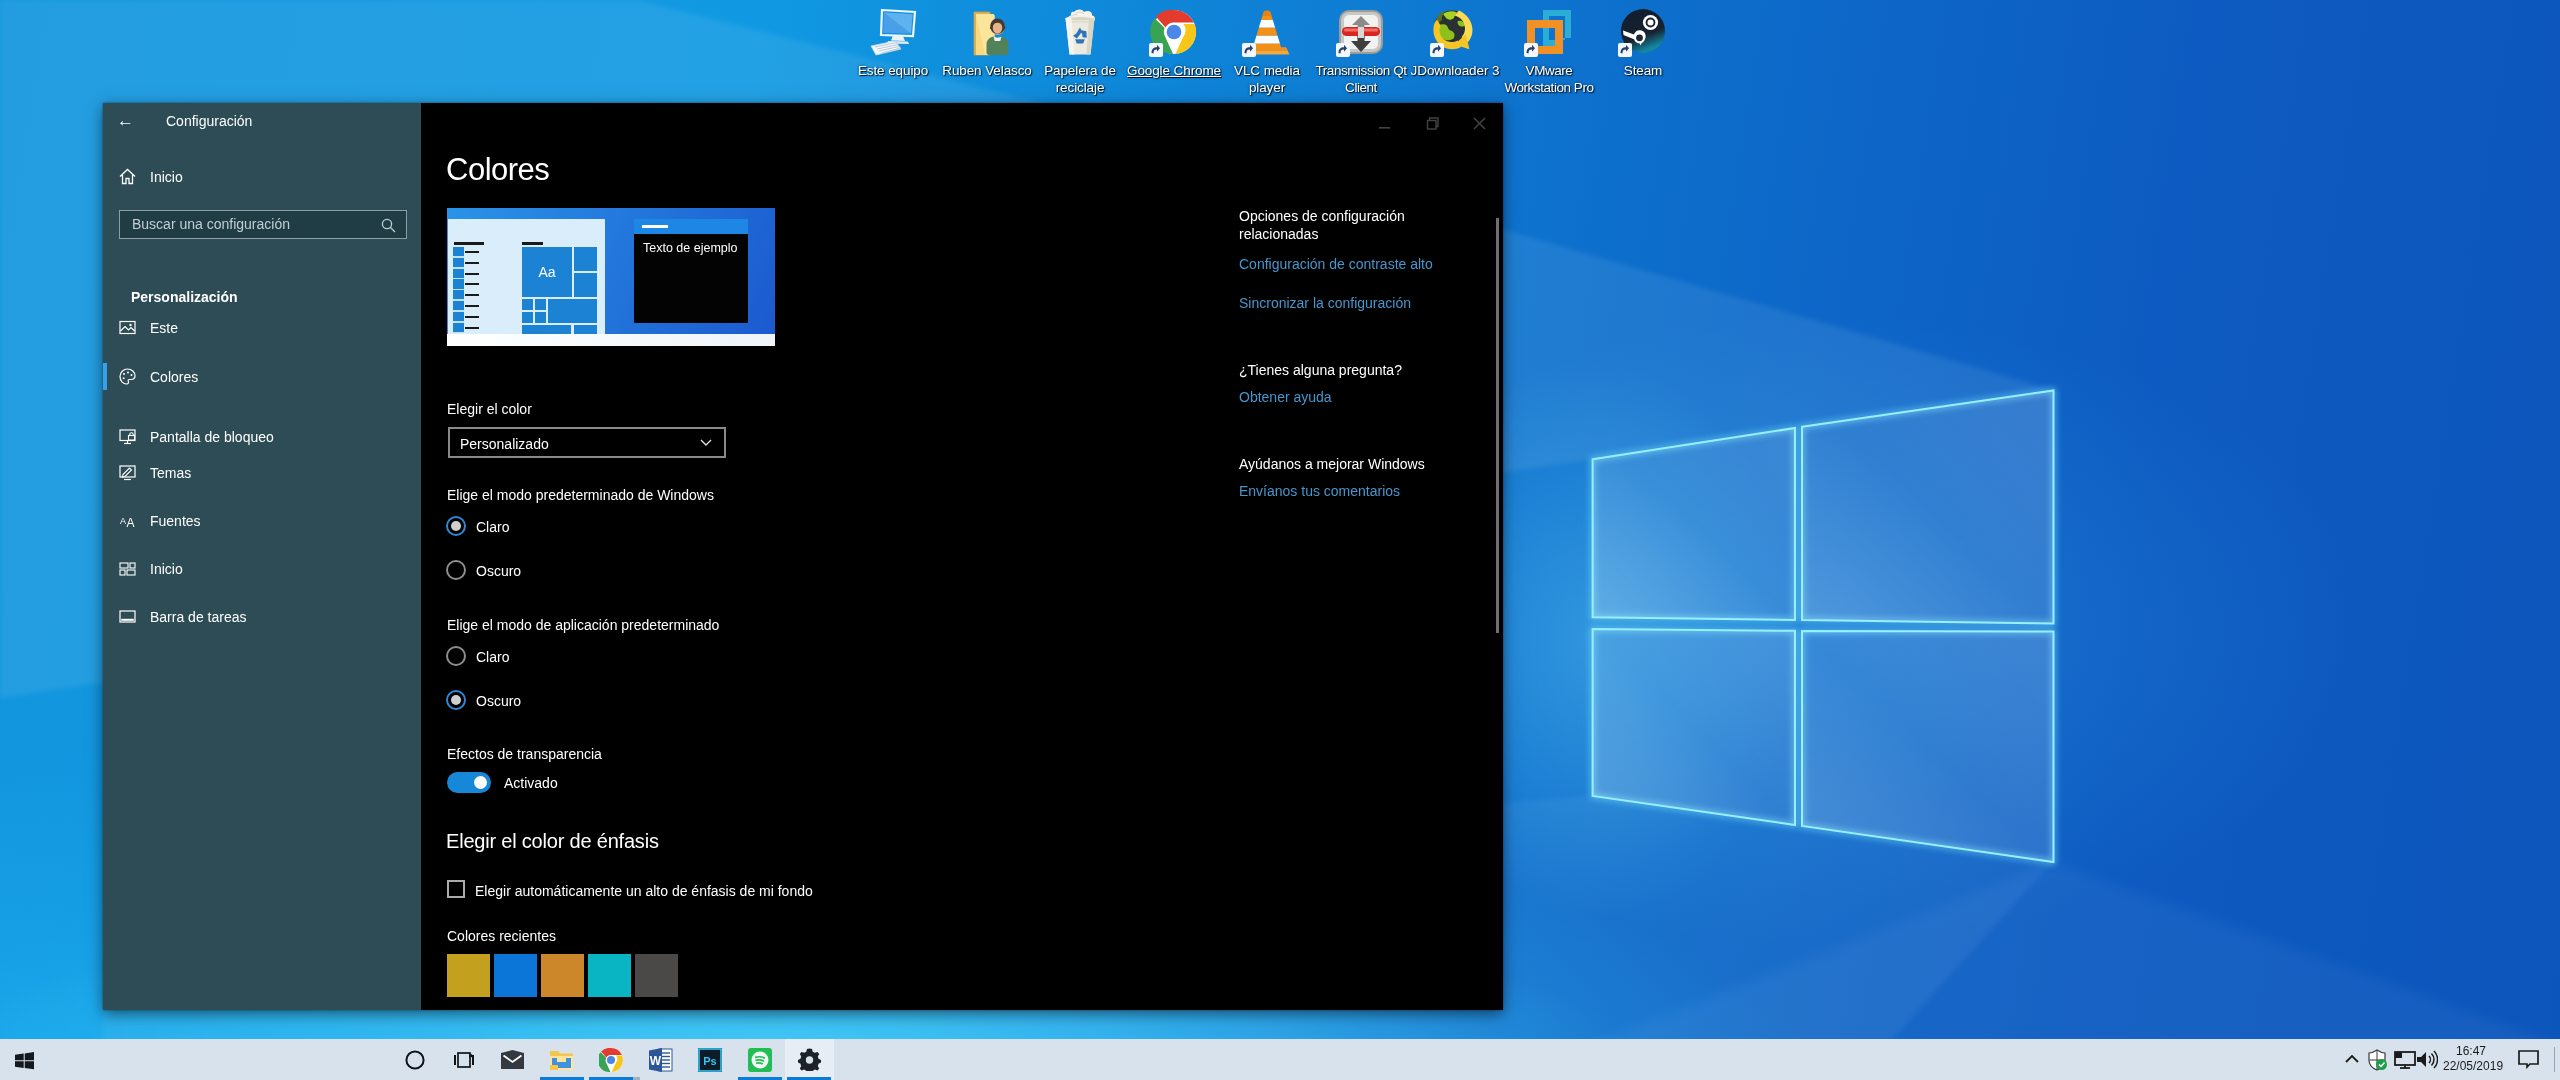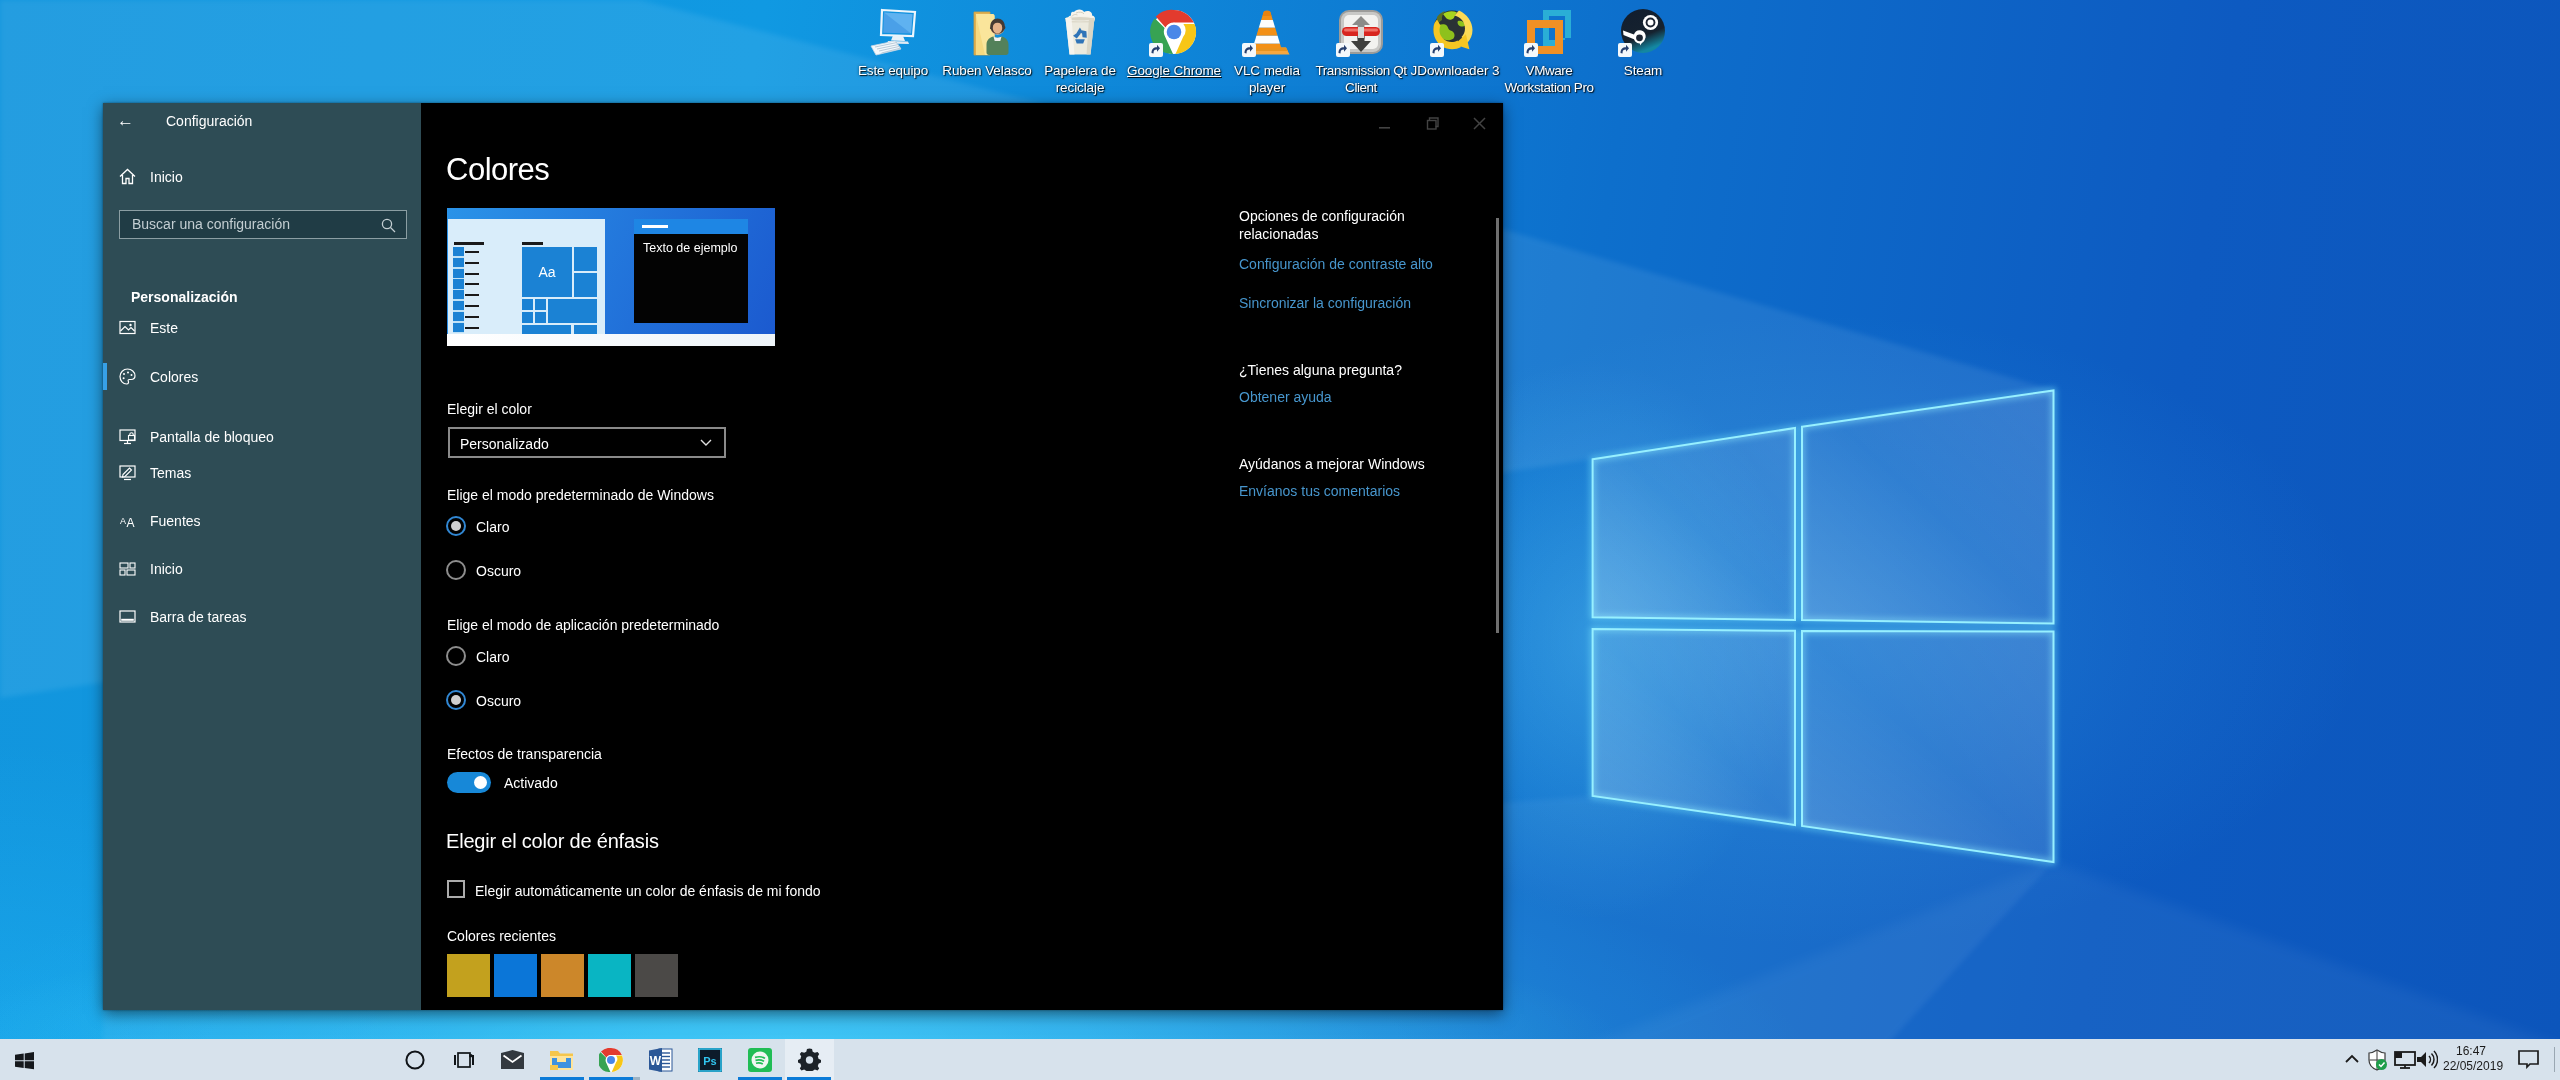--- a/index.html
+++ b/index.html
@@ -380,21 +380,21 @@
     <div class="lab" style="top:546px;left:55px;">Claro</div>
     <div class="radio on" style="left:25px;top:587px;"></div>
     <div class="lab" style="top:590px;left:55px;">Oscuro</div>
     <div class="lab" style="top:643px;">Efectos de transparencia</div>
     <div id="toggle" style="position:absolute;left:26px;top:669px;width:44px;height:21px;border-radius:11px;background:#1788d8;">
       <div style="position:absolute;right:4px;top:4px;width:13px;height:13px;border-radius:50%;background:#fff;"></div>
     </div>
     <div class="lab" style="top:672px;left:83px;">Activado</div>
     <div class="h1" style="top:727px;font-size:20px;letter-spacing:-0.2px;">Elegir el color de énfasis</div>
     <div style="position:absolute;left:26px;top:777px;width:18px;height:18px;border:2px solid #ababab;background:#000;"></div>
-    <div class="lab" style="top:780px;left:54px;">Elegir automáticamente un color de énfasis de mi fondo</div>
+    <div class="lab" style="top:780px;left:54px;">Elegir automáticamente un alto de énfasis de mi fondo</div>
     <div class="lab" style="top:825px;">Colores recientes</div>
     <div style="position:absolute;left:26px;top:851px;width:43px;height:43px;background:#c3a11e;"></div>
     <div style="position:absolute;left:73px;top:851px;width:43px;height:43px;background:#0b76d8;"></div>
     <div style="position:absolute;left:120px;top:851px;width:43px;height:43px;background:#cc872a;"></div>
     <div style="position:absolute;left:167px;top:851px;width:43px;height:43px;background:#09b5c3;"></div>
     <div style="position:absolute;left:214px;top:851px;width:43px;height:43px;background:#4b4947;"></div>
 
     <div class="lab" style="left:818px;top:104px;width:180px;line-height:18px;">Opciones de configuración relacionadas</div>
     <div class="link" style="left:818px;top:153px;white-space:nowrap;">Configuración de contraste alto</div>
     <div class="link" style="left:818px;top:192px;white-space:nowrap;">Sincronizar la configuración</div>

